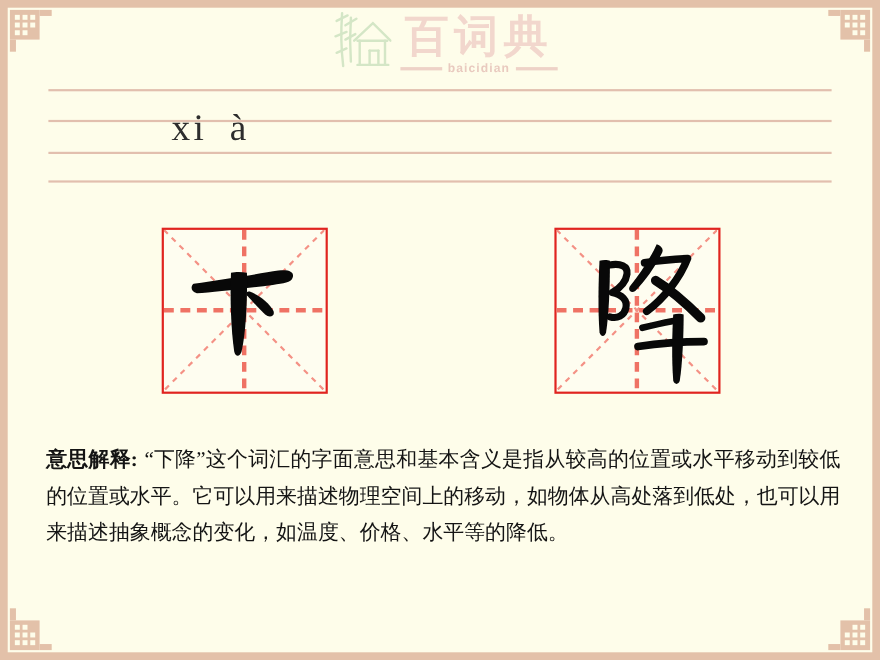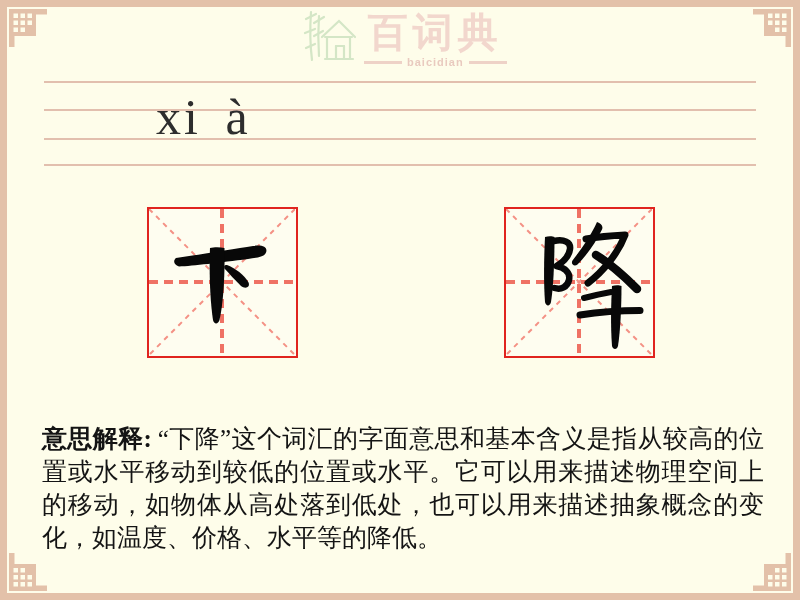--- a/index.html
+++ b/index.html
@@ -21,35 +21,35 @@
   .logo{position:absolute;left:300px;top:6px;display:flex;align-items:flex-start;gap:8px;}
   .brand-col{display:flex;flex-direction:column;align-items:center;padding-top:6px;}
   .brand{font-size:40px;font-weight:bold;line-height:42px;letter-spacing:5px;color:#f2d7cd;white-space:nowrap;}
   .tagline-row{display:flex;align-items:center;gap:5px;margin-top:2px;font-weight:bold;}
   .tagline-row .tl-line{display:block;width:38px;height:3px;background:#eed2c7;}
   .tagline{font-size:11px;letter-spacing:1px;color:#e9cabf;font-family:"Liberation Sans","DejaVu Sans",sans-serif;}
 
   
   .rule-line{position:absolute;left:44px;width:712px;height:2px;background:#e2bfae;}
   .rl-1{top:81px;} .rl-2{top:109px;} .rl-3{top:138px;} .rl-4{top:164px;}
-  .pinyin{position:absolute;top:88px;font-size:50px;color:#2d2d2d;letter-spacing:3px;word-spacing:9px;white-space:pre;line-height:58px;}
+  .pinyin{position:absolute;top:88px;font-size:34px;color:#2d2d2d;letter-spacing:3px;word-spacing:9px;white-space:pre;line-height:58px;}
   .pinyin-1{left:156px;}
   .pinyin-2{left:497px;}
 
   
   .charbox{position:absolute;top:207px;width:151px;height:151px;background:#fefdf0;
            border:2.5px solid #e0241f;box-sizing:border-box;}
   .box-1{left:147px;}
   .box-2{left:504px;}
   .charbox svg{position:absolute;left:0;top:0;width:146px;height:146px;}
   .sr{position:absolute;width:1px;height:1px;overflow:hidden;clip:rect(0 0 0 0);white-space:nowrap;}
 
   
-  .definition{position:absolute;left:42px;top:422px;width:722px;margin:0;
-              font-size:25px;line-height:33px;color:#141414;text-align:justify;}
+  .definition{position:absolute;left:42px;top:402px;width:722px;margin:0;
+              font-size:19px;line-height:33px;color:#141414;text-align:justify;}
   .definition b{padding-right:6px;}
 </style>
 </head>
 <body>
 
 <div class="page">
 
   <svg width="0" height="0" style="position:absolute">
     <defs>
       <g id="corner-knot" fill="#e3c1a9">

